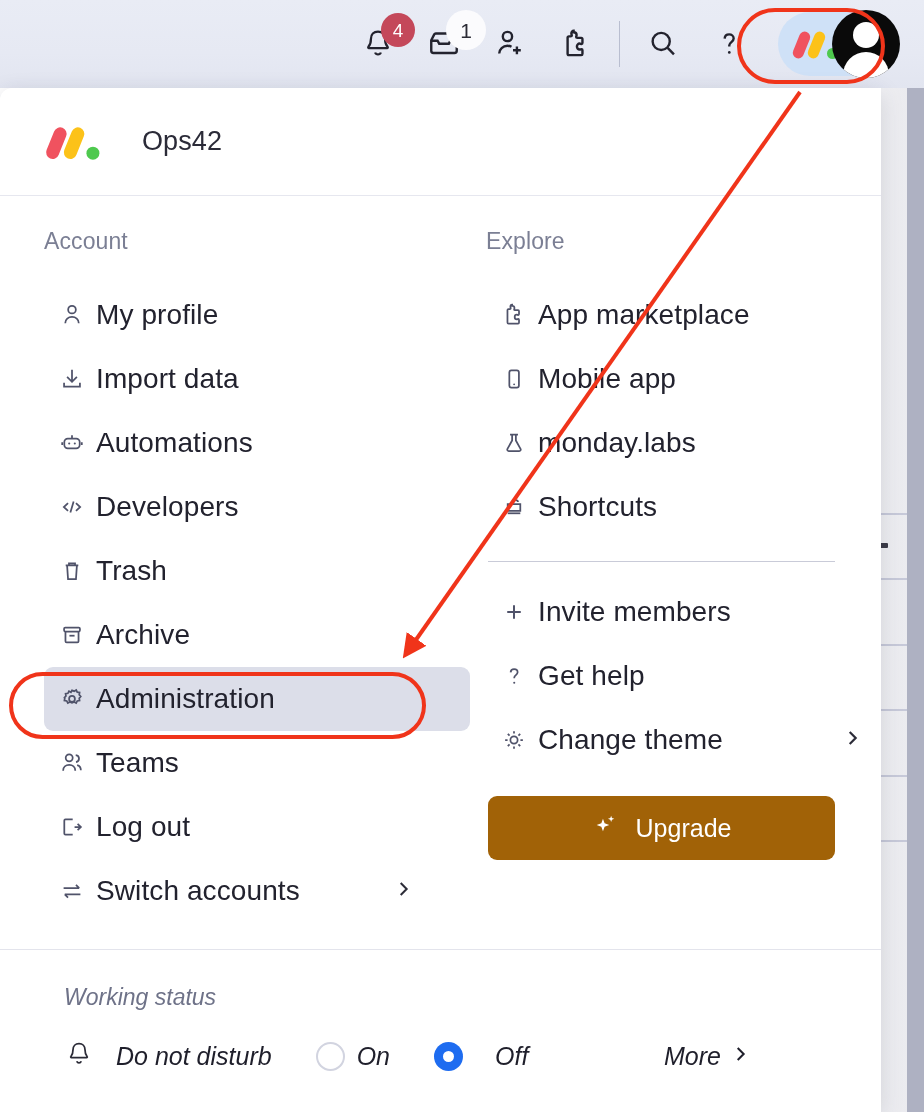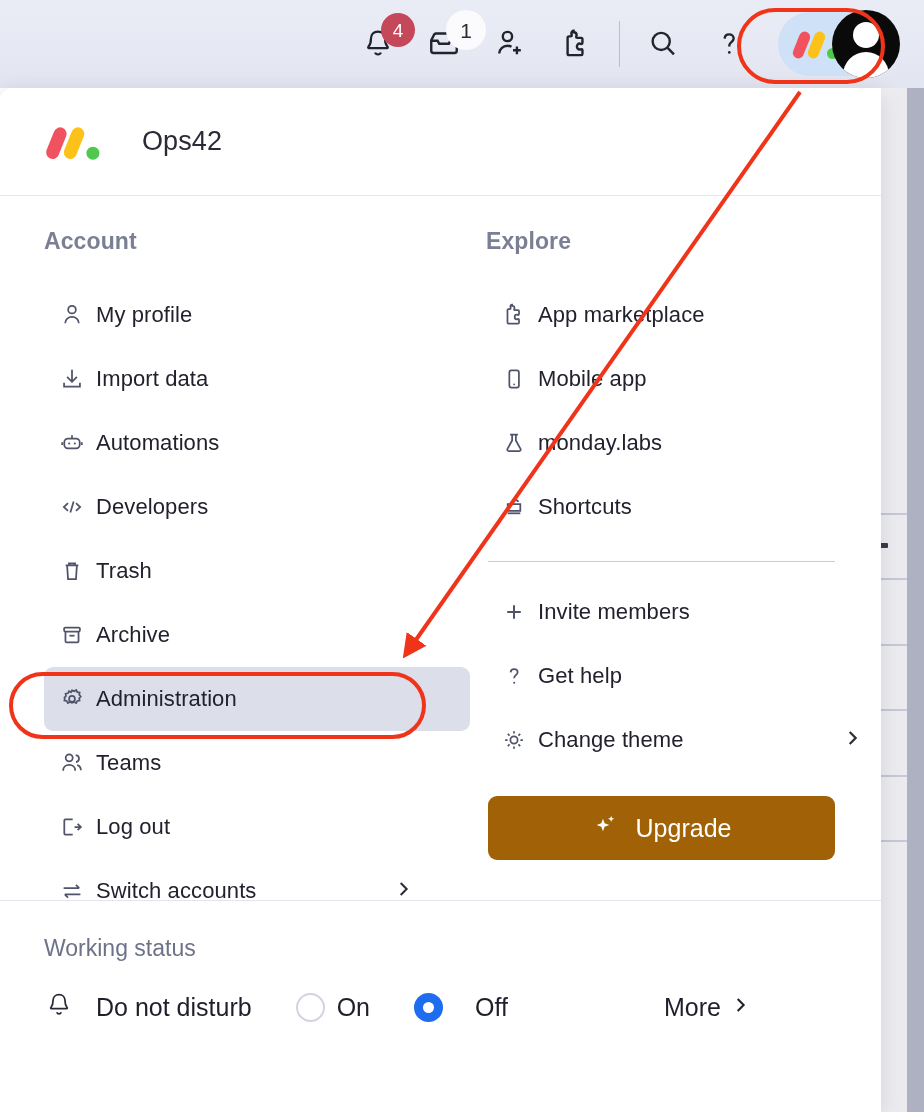--- a/index.html
+++ b/index.html
@@ -99,54 +99,54 @@
     border-bottom: 1px solid #e6e7ef;
   }
   .menu-head .mlogo { transform: scale(1.18); margin-right: 42px; }
   .ws-title { font-size: 27px; color: #2b2b38; letter-spacing: .1px; }
 
   .cols { display: flex; padding-top: 32px; }
   .col-left { width: 470px; padding-left: 44px; }
   .col-right { width: 411px; padding-left: 14px; }
 
   .sec-title {
-    font-size: 23px; color: #7b7f94; margin-bottom: 28px; letter-spacing: .1px; font-weight: bold;
+    font-size: 23px; color: #7b7f94; margin-bottom: 28px; letter-spacing: .1px;
   }
   .col-right .sec-title { margin-left: 2px; }
 
   .mi {
     display: flex; align-items: center; height: 64px;
     border-radius: 9px; cursor: pointer; position: relative;
     padding-left: 14px; padding-right: 12px;
   }
   .mi .ico {
     width: 38px; min-width: 38px; height: 30px;
     display: flex; align-items: center; justify-content: flex-start;
     color: #50536a;
   }
-  .mi .lbl { font-size: 22px; color: #22222e; letter-spacing: .1px; }
+  .mi .lbl { font-size: 28px; color: #22222e; letter-spacing: .1px; }
   .mi .chev { margin-left: auto; color: #2c2c38; }
   .mi.selected { background: #dcdee9; }
 
   .col-right .mi { padding-left: 16px; }
 
   .divider-r {
     height: 1px; background: #c9cbd8; margin: 22px 4px 18px 4px; width: 347px;
   }
 
   .upgrade {
     margin: 24px 4px 0 4px; width: 347px; height: 64px; border-radius: 9px;
     background: #a16207; color: #ffffff; font-size: 25px;
     display: flex; align-items: center; justify-content: center; gap: 16px;
     cursor: pointer; border: none;
   }
 
   .menu-foot {
-    position: absolute; left: 0; bottom: 0; width: 881px; height: 212px;
-    border-top: 1px solid #e3e4ec; padding: 34px 44px 0 44px;
+    position: absolute; left: 0; bottom: 0; width: 881px; height: 163px;
+    border-top: 1px solid #e3e4ec; padding: 34px 44px 0 64px; font-style: italic;
   }
   .foot-title { font-size: 23px; color: #6e7288; margin-bottom: 28px; }
   .foot-row { display: flex; align-items: center; text-align: center; }
   .foot-row .bell { color: #2a2a36; margin-right: 22px; }
   .foot-lbl { font-size: 25px; color: #1f1f2b; }
   .radio-wrap { display: flex; align-items: center; cursor: pointer; }
   .radio {
     width: 29px; height: 29px; border-radius: 50%;
     border: 2px solid #d2d4e0; background: #ffffff;
   }

